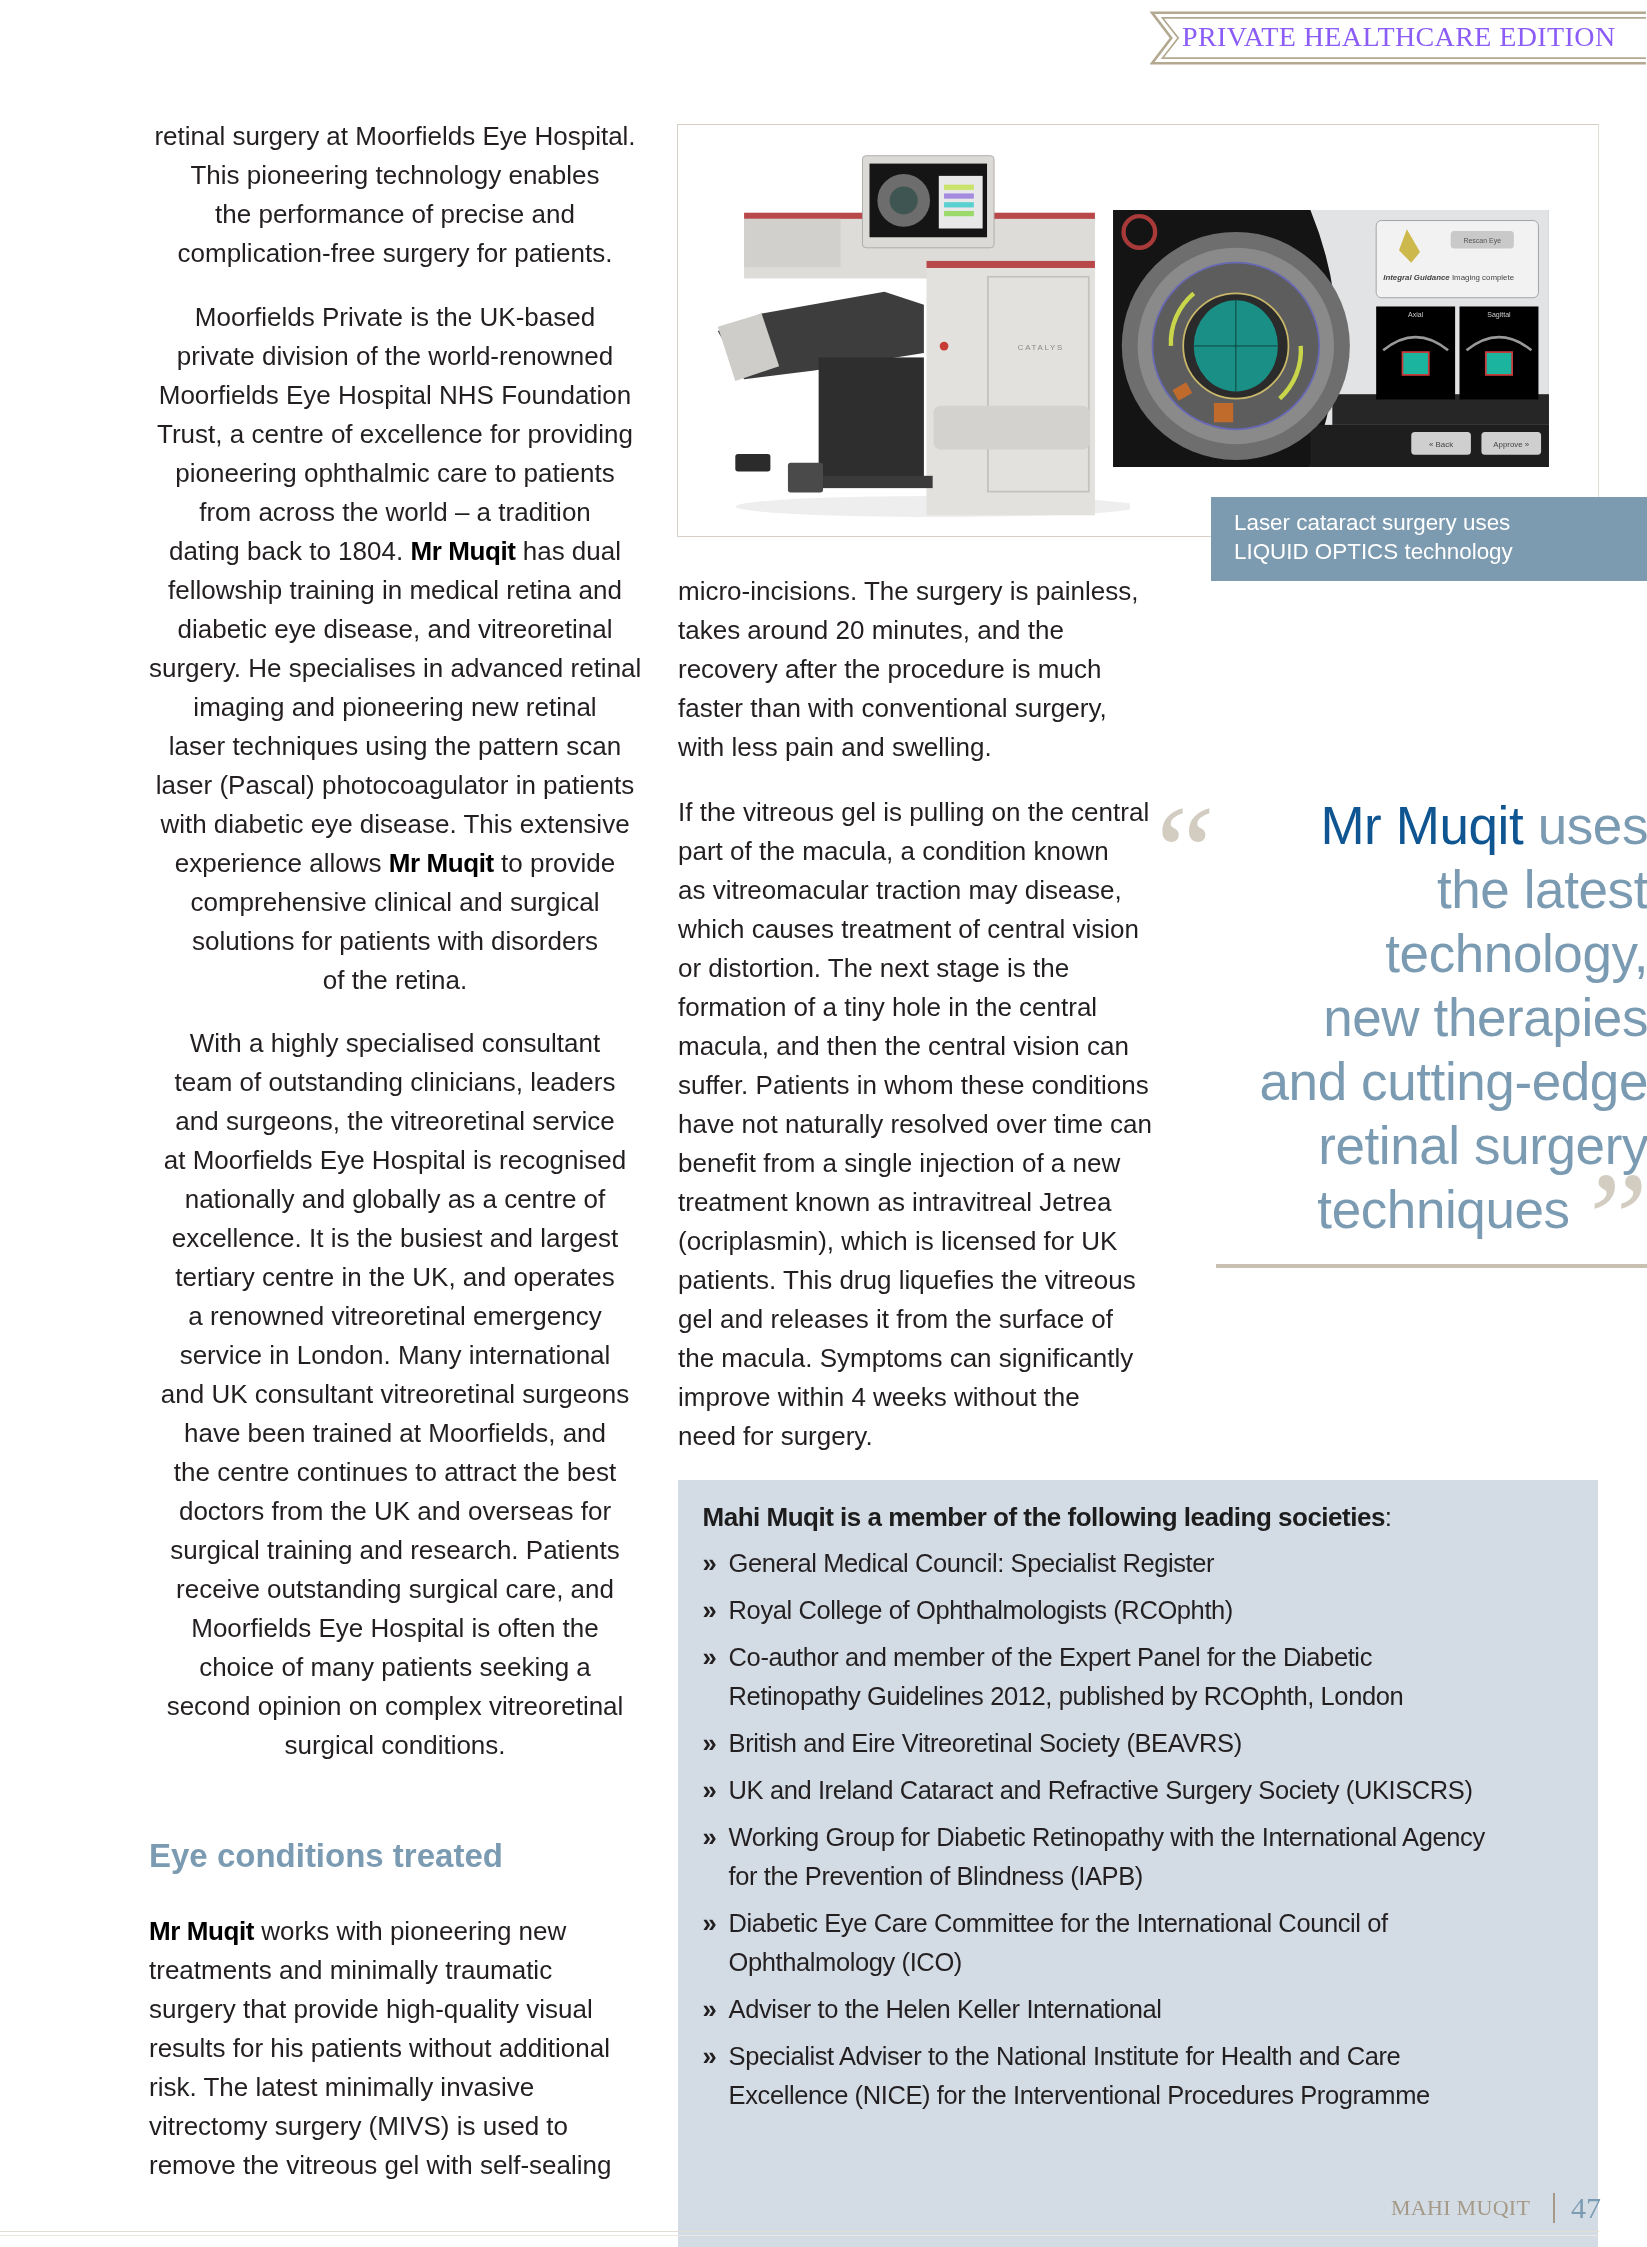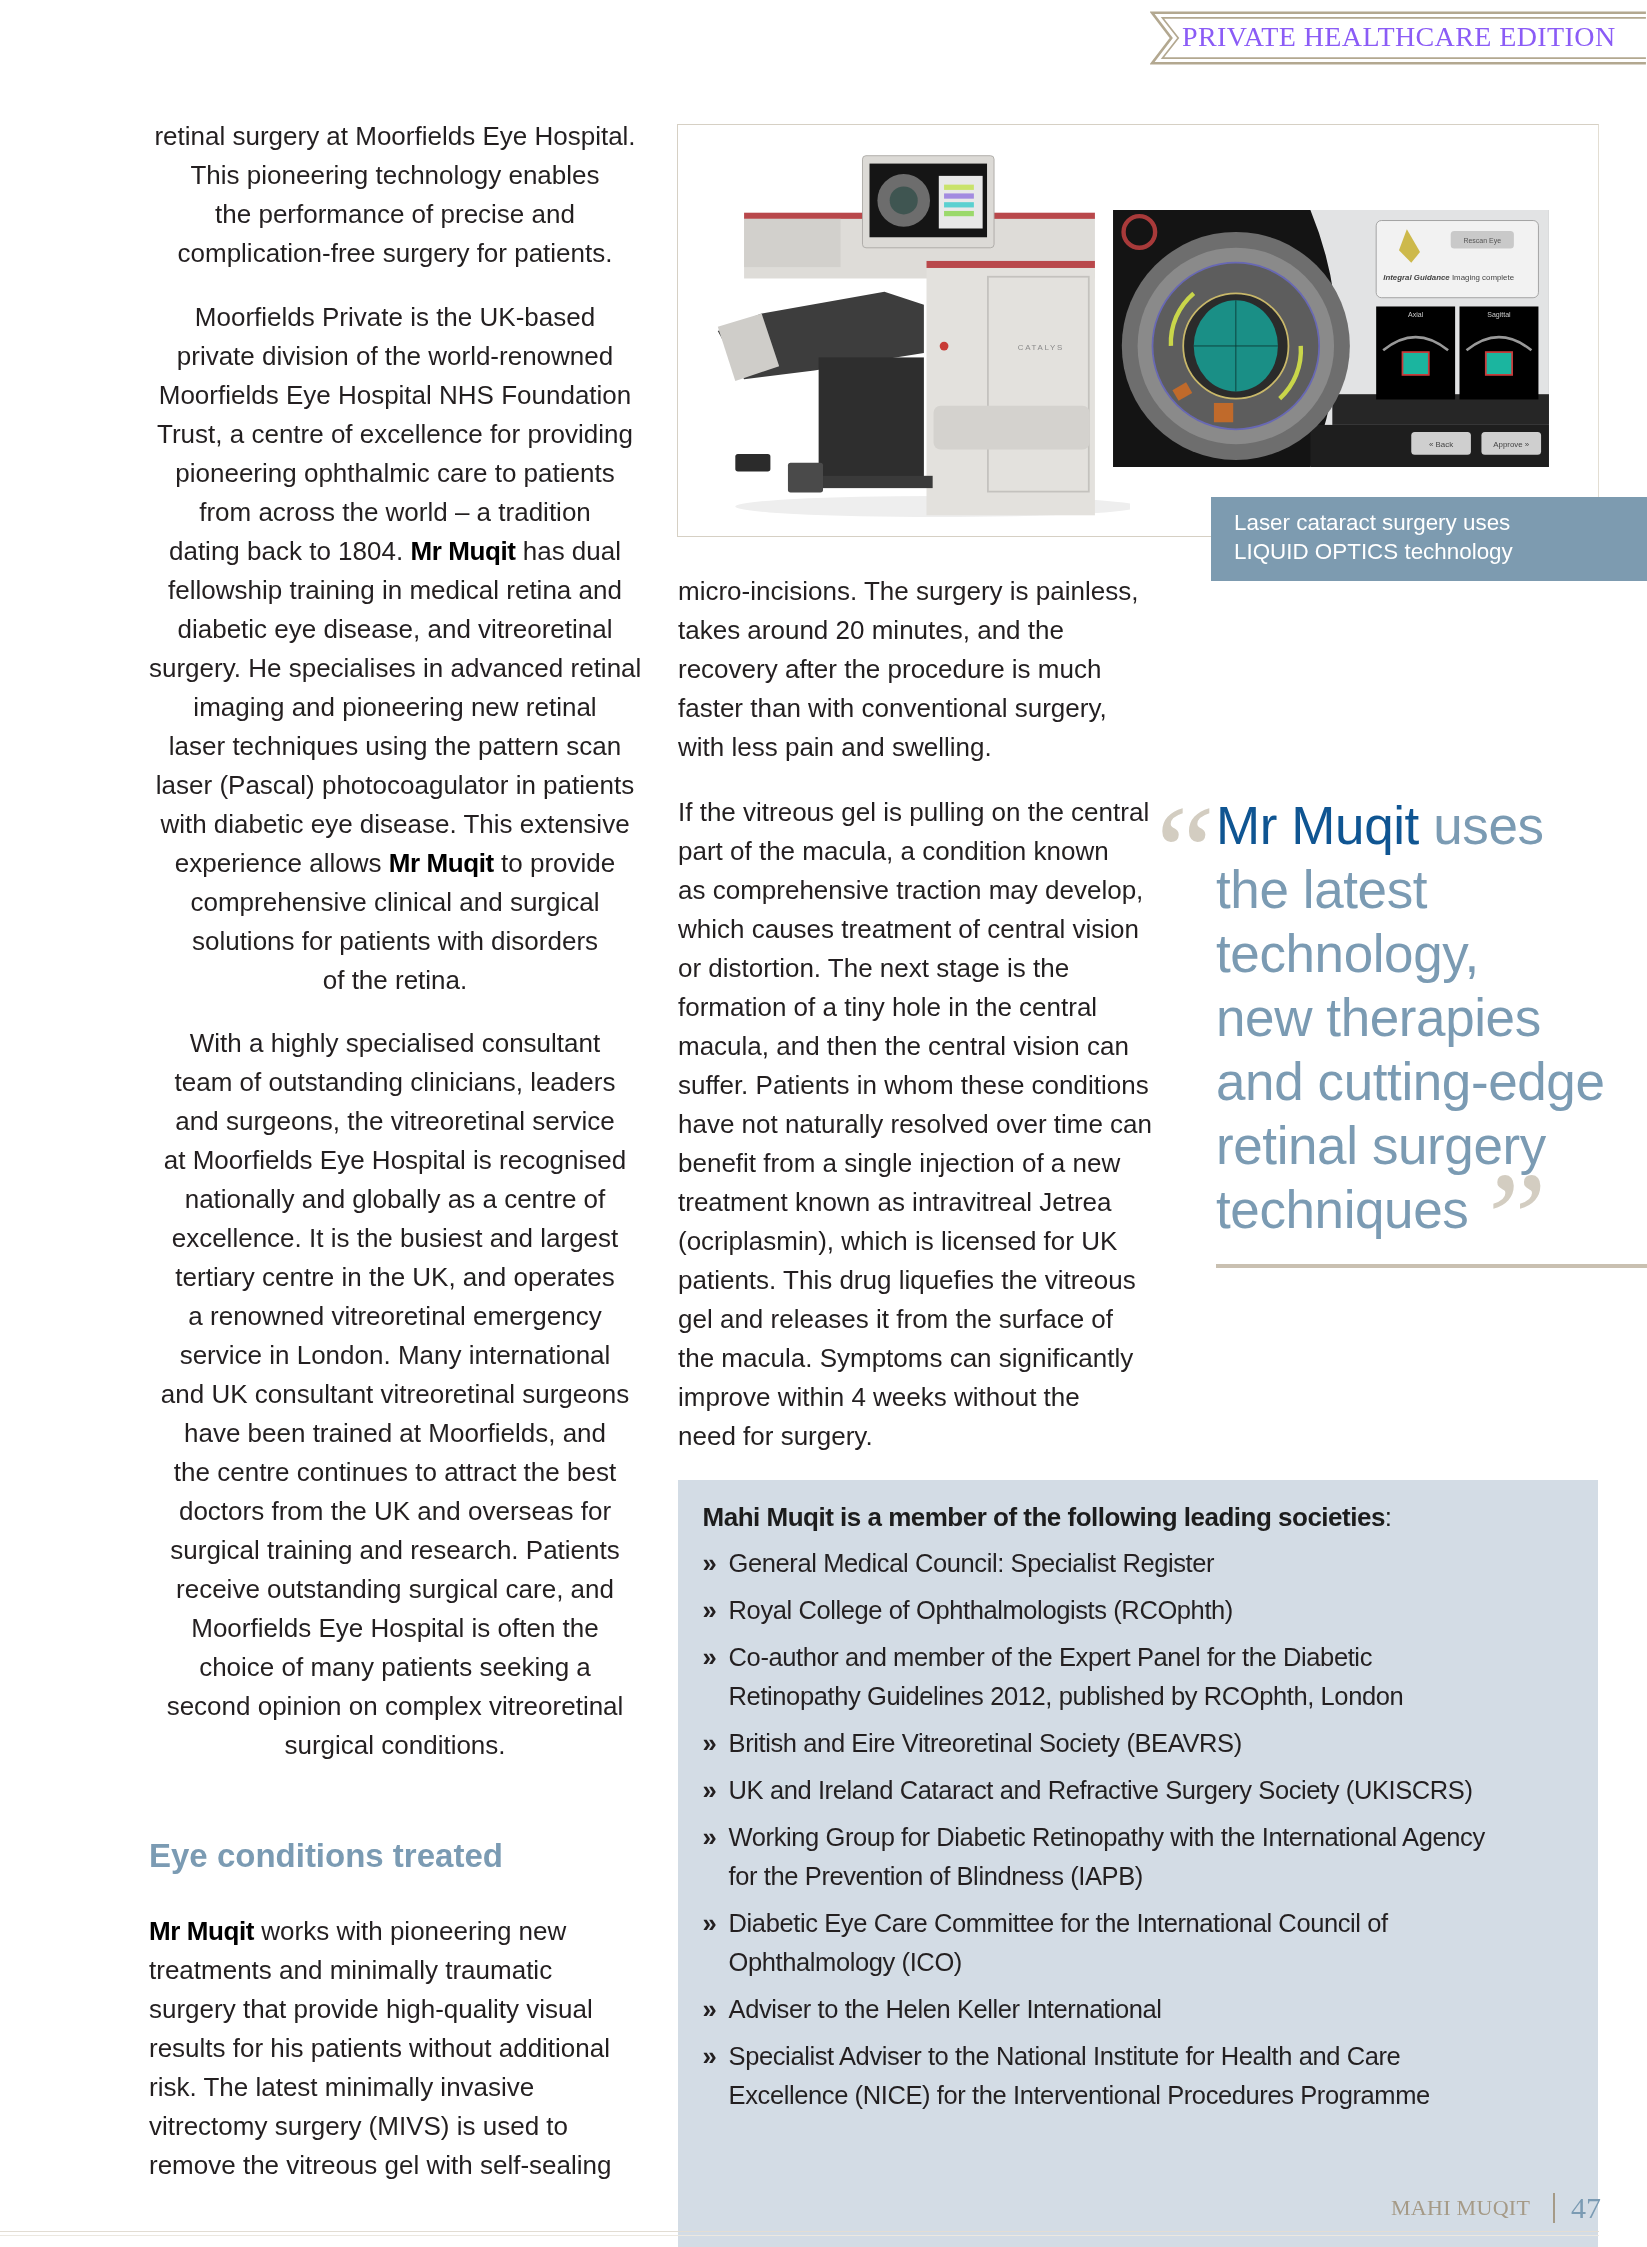--- a/index.html
+++ b/index.html
@@ -48,21 +48,21 @@
   
   .quote-open {
     position: absolute; left: 1143px; top: 786px; font-size: 132px; line-height: 132px;
     color: #d3cdc1; font-family: "Liberation Serif", "DejaVu Serif", serif; font-style: italic;
   }
   .quote {
     position: absolute; left: 1216px; top: 794px; width: 432px;
     font-size: 53px; line-height: 64px; color: #7b9bb3; letter-spacing: -0.4px;
   }
   .quote .hl { color: #0f5592; }
-  .quote .line { display: block; }
+  .quote .line { display: block; text-align: right; }
   .quote-close {
     display: inline-block; font-size: 132px; line-height: 0; vertical-align: -35px;
     color: #d3cdc1; font-family: "Liberation Serif", "DejaVu Serif", serif; font-style: italic;
     margin-left: 5.3px;
   }
   .quote-rule {
     position: absolute; left: 1216px; top: 1264px; width: 432px; height: 4.4px; background: #c9c0b1;
   }
   
   .societies {
@@ -250,21 +250,21 @@
 <div class="col col-mid" style="top:572px;" id="mid-p1">
     <span class="line">micro-incisions. The surgery is painless,</span>
     <span class="line">takes around 20 minutes, and the</span>
     <span class="line">recovery after the procedure is much</span>
     <span class="line">faster than with conventional surgery,</span>
     <span class="line">with less pain and swelling.</span>
   </div>
 <div class="col col-mid" style="top:793px;" id="mid-p2">
     <span class="line">If the vitreous gel is pulling on the central</span>
     <span class="line">part of the macula, a condition known</span>
-    <span class="line">as comprehensive traction may develop,</span>
+    <span class="line">as vitreomacular traction may disease,</span>
     <span class="line">which causes treatment of central vision</span>
     <span class="line">or distortion. The next stage is the</span>
     <span class="line">formation of a tiny hole in the central</span>
     <span class="line">macula, and then the central vision can</span>
     <span class="line">suffer. Patients in whom these conditions</span>
     <span class="line">have not naturally resolved over time can</span>
     <span class="line">benefit from a single injection of a new</span>
     <span class="line">treatment known as intravitreal Jetrea</span>
     <span class="line">(ocriplasmin), which is licensed for UK</span>
     <span class="line">patients. This drug liquefies the vitreous</span>

